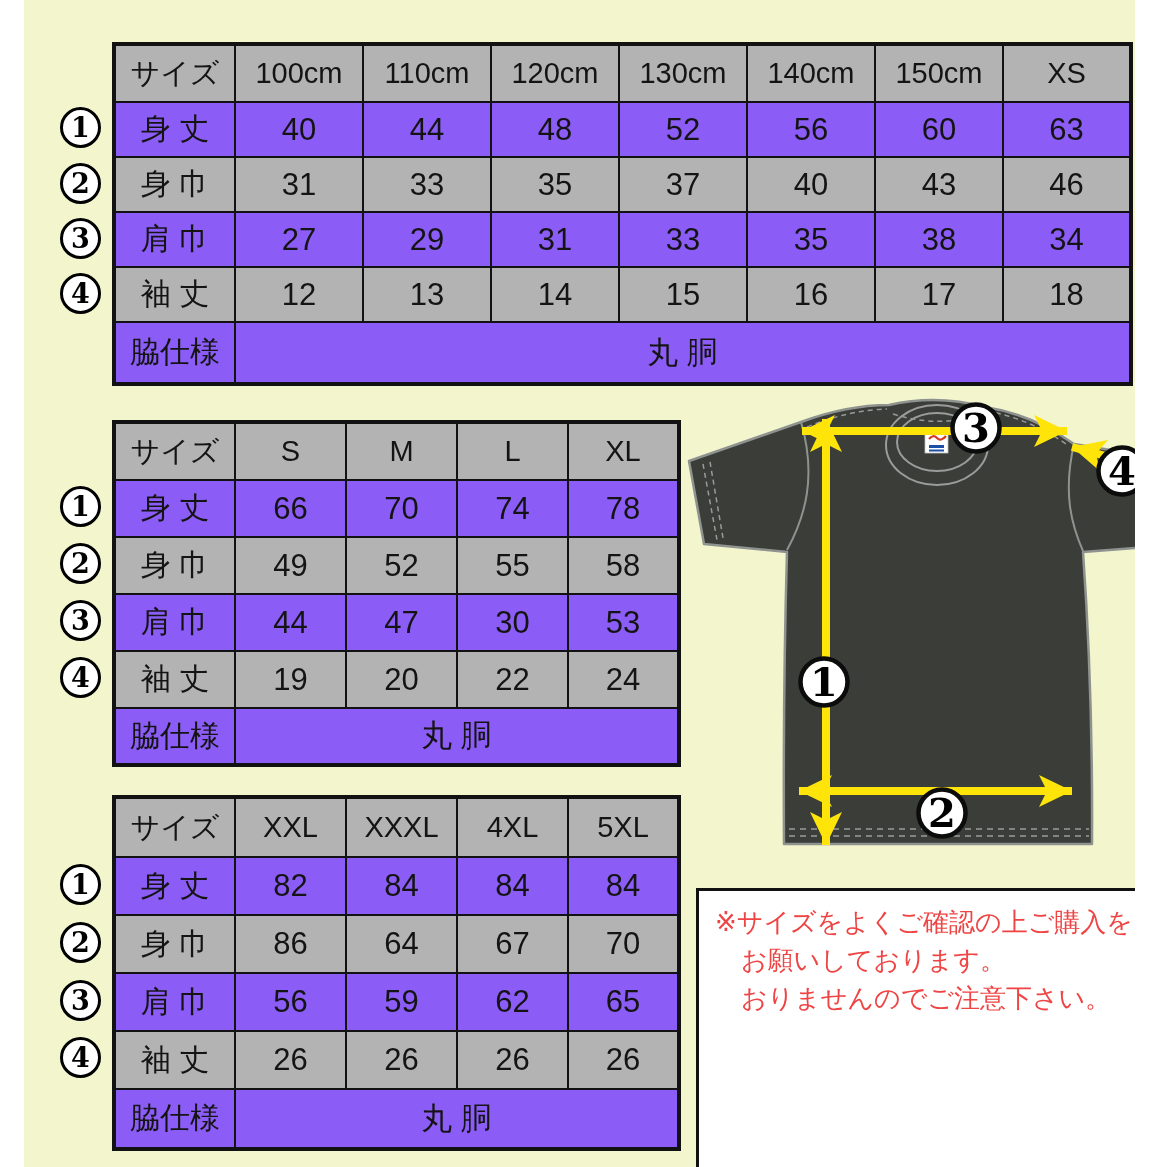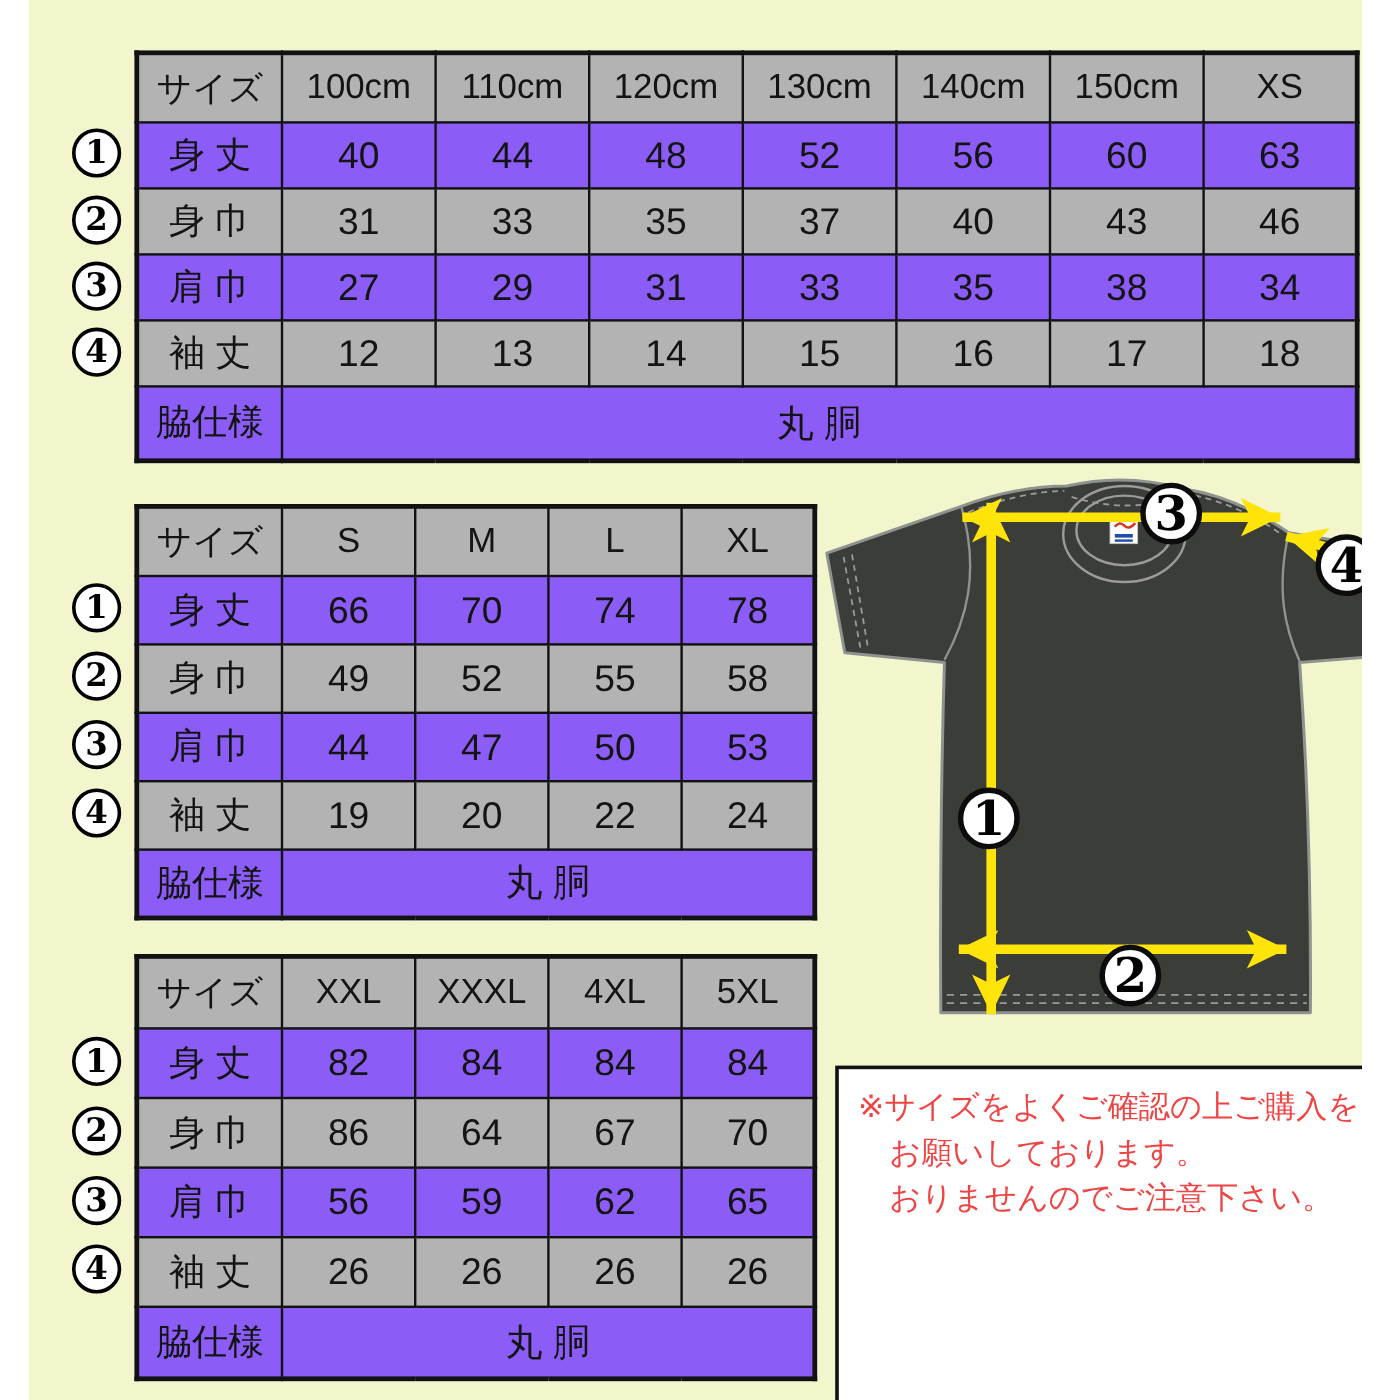--- a/index.html
+++ b/index.html
@@ -167,21 +167,21 @@
           <th class="row-label">身 巾</th>
           <td>49</td>
           <td>52</td>
           <td>55</td>
           <td>58</td>
         </tr>
         <tr class="data plain">
           <th class="row-label">肩 巾</th>
           <td>44</td>
           <td>47</td>
-          <td>50</td>
+          <td>30</td>
           <td>53</td>
         </tr>
         <tr class="data shade">
           <th class="row-label">袖 丈</th>
           <td>19</td>
           <td>20</td>
           <td>22</td>
           <td>24</td>
         </tr>
         <tr class="footer plain">

